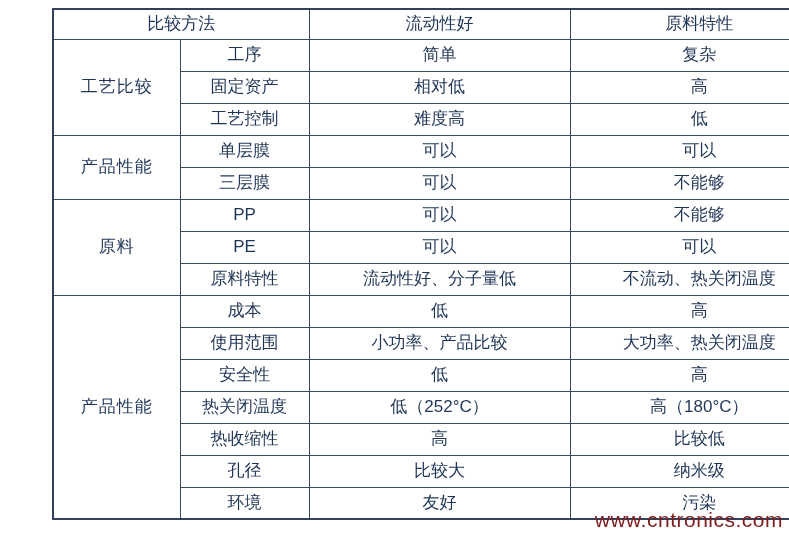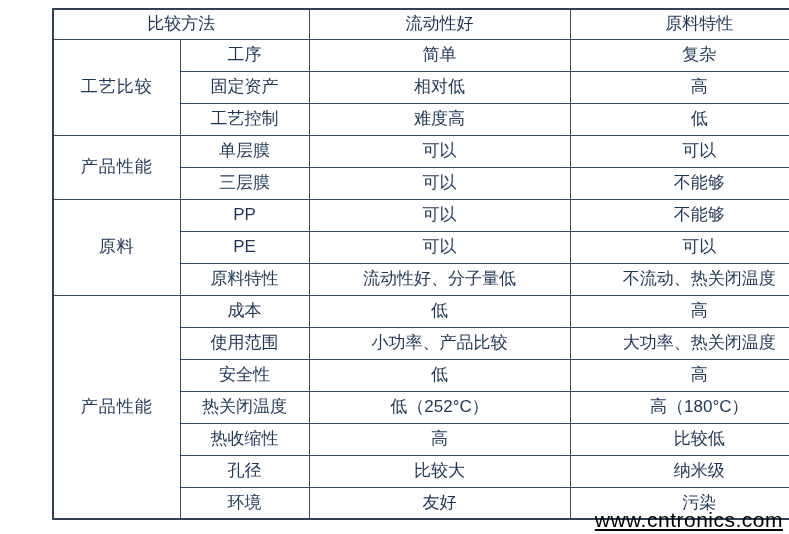--- a/index.html
+++ b/index.html
@@ -34,24 +34,23 @@
     white-space: nowrap;
     font-weight: 400;
   }
   table.cmp thead th { height: 30px; font-weight: 400; }
   td.cat { letter-spacing: 1px; }
   .watermark {
     position: absolute;
     right: 6px;
     bottom: 2px;
     font-size: 21px;
-    color: #000000;
+    color: #7f1d1d;
     letter-spacing: 0.5px;
     pointer-events: none;
-    text-decoration: underline;
   }
 </style>
 </head>
 <body>
 
 <div class="table-wrap">
   <table class="cmp">
     <colgroup>
       <col style="width:127px">
       <col style="width:129px">

